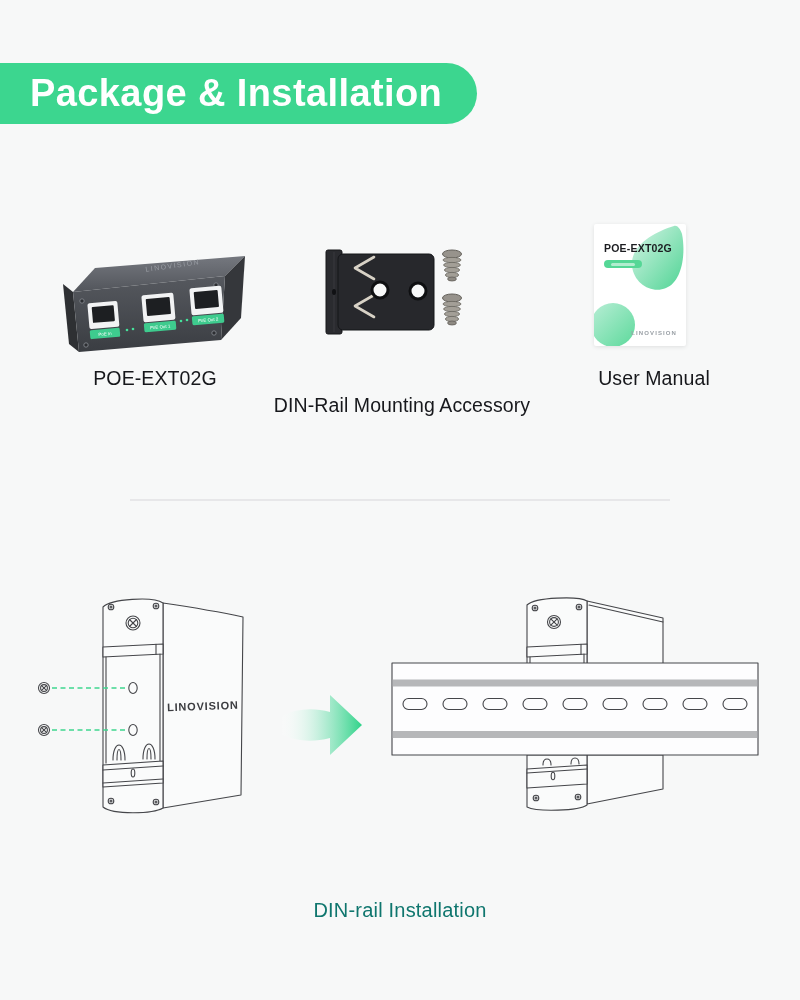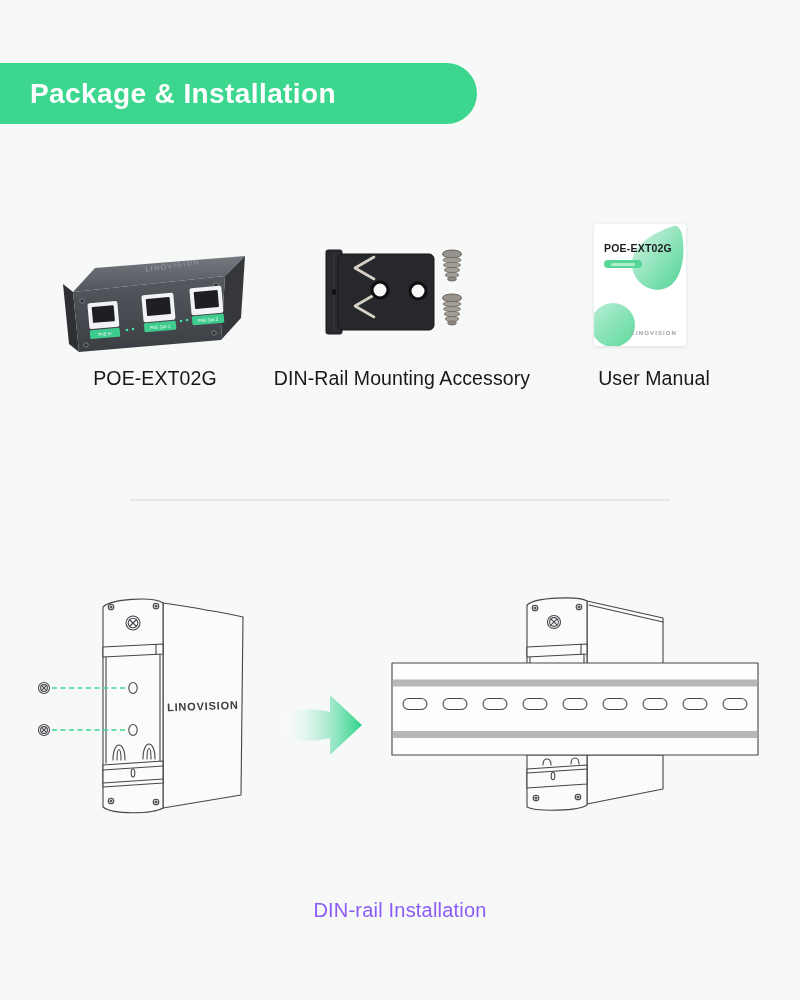--- a/index.html
+++ b/index.html
@@ -3,27 +3,27 @@
 <meta charset="utf-8">
 <style>
   html,body{margin:0;padding:0;}
   body{font-family:"Liberation Sans", sans-serif;background:#f7f8f8;}
   .page{position:relative;width:800px;height:1000px;background:#f7f8f8;overflow:hidden;}
 
   
   .banner{position:absolute;left:0;top:63px;width:477px;height:61px;
     background:#3cd68f;border-radius:0 31px 31px 0;
     display:flex;align-items:center;padding-left:30px;box-sizing:border-box;}
-  .banner-title{color:#ffffff;font-size:28px;font-weight:700;letter-spacing:.4px;}
+  .banner-title{color:#ffffff;font-size:38px;font-weight:700;letter-spacing:.4px;}
 
   
   .pkg-label{position:absolute;top:367px;text-align:center;font-size:19.5px;
     font-weight:500;color:#17181c;letter-spacing:.1px;}
   .lbl-1{left:40px;width:230px;}
-  .lbl-2{left:257px;width:290px;}
+  .lbl-2{left:257px;width:290px;margin-top:27px;}
   .lbl-3{left:568px;width:172px;}
 
   .pkg-img{position:absolute;}
   .img-device{left:55px;top:240px;}
   .img-bracket{left:322px;top:246px;}
 
   
   .manual-card{position:absolute;left:594px;top:224px;width:92px;height:122px;
     background:#ffffff;border-radius:2px;overflow:hidden;
     box-shadow:0 1px 4px rgba(0,0,0,.10);}
@@ -40,21 +40,21 @@
   
   .divider{position:absolute;left:130px;top:499px;width:540px;height:2px;background:#e7e7e9;}
 
   
   .diag{position:absolute;}
   .diag-left{left:25px;top:583px;}
   .diag-arrow{left:282px;top:685px;}
   .diag-right{left:385px;top:583px;}
 
   .caption{position:absolute;left:0;top:899px;width:800px;text-align:center;
-    font-size:20px;font-weight:500;color:#8b5cf6;letter-spacing:.2px;}
+    font-size:20px;font-weight:500;color:#0f766e;letter-spacing:.2px;}
 
   svg{display:block;}
 </style>
 </head>
 <body>
 
 <div class="page">
 
   <div class="banner">
     <span class="banner-title">Package &amp; Installation</span>

